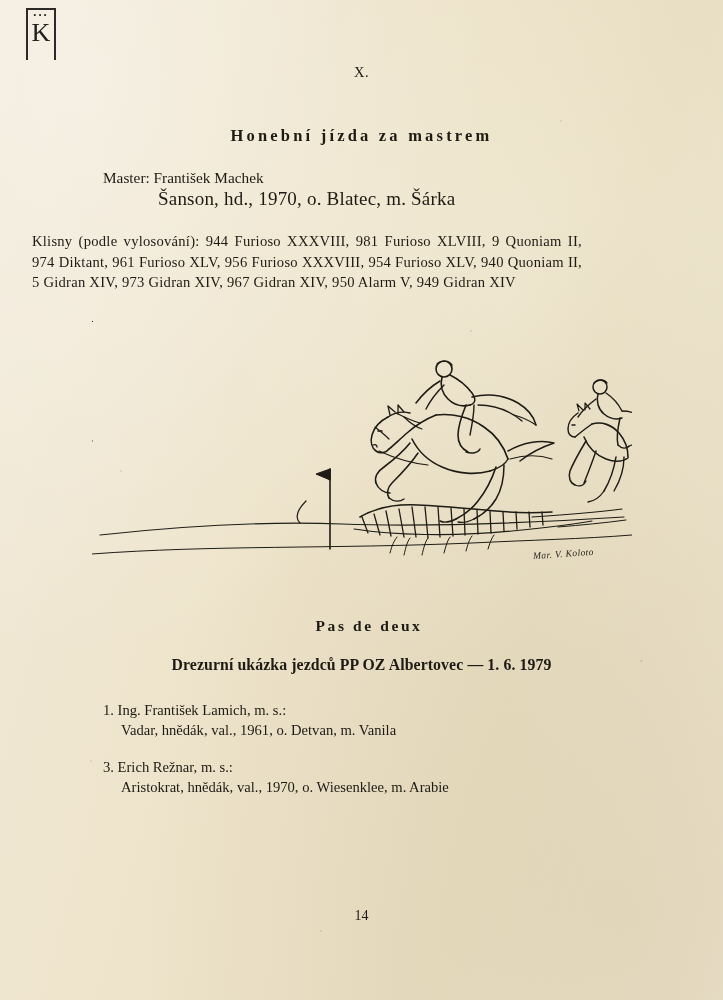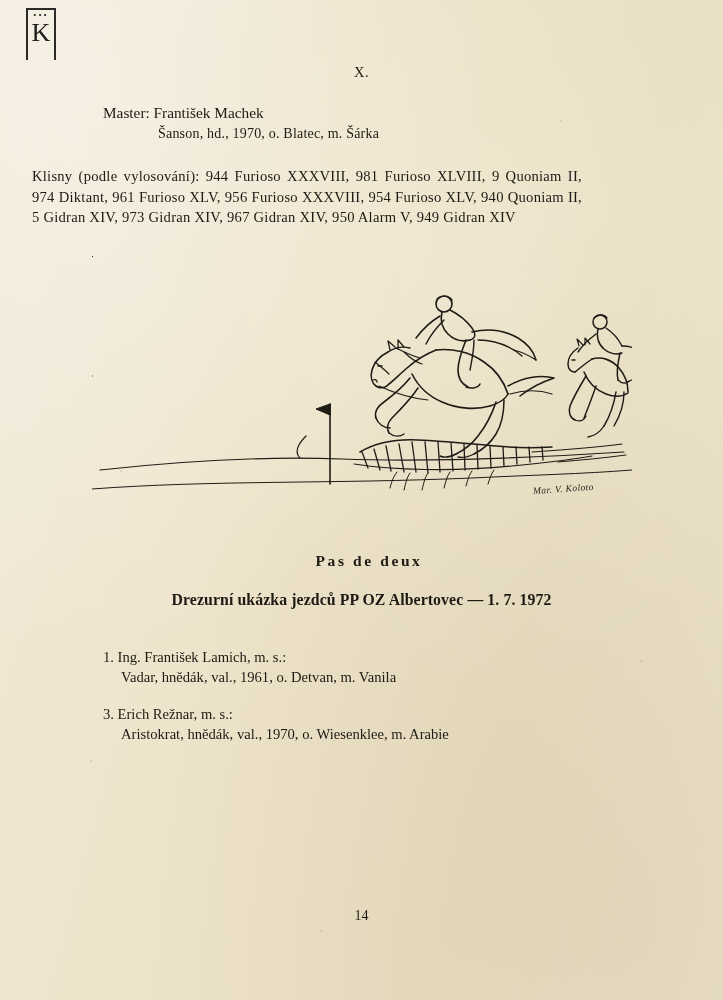--- a/index.html
+++ b/index.html
@@ -87,21 +87,21 @@
     font-size: 15.3px;
     line-height: 21px;
     text-align: justify;
   }
   .block.master { margin-top: 21px; }
   .block.riders { margin-top: 22px; }
   .block.mares  { margin-top: 22px; margin-left: 32px; }
 
   .indent-line {
     padding-left: 55px;
-    font-size: 14px;
+    font-size: 19px;
     letter-spacing: 0.2px;
   }
   .mares-body {
     letter-spacing: 0.25px;
     font-size: 14.6px;
     line-height: 20.5px;
   }
 
   
   .illustration {
@@ -133,21 +133,21 @@
   }
   .section-sub {
     text-align: center;
     font-size: 15.8px;
     font-weight: bold;
     margin-top: 21px;
     letter-spacing: 0.1px;
   }
 
   .entries {
-    margin: 38px 0 0 103px;
+    margin: 26px 0 0 103px;
     width: 560px;
   }
   .entry { margin-bottom: 17px; }
   .entry-line1 {
     font-size: 14.6px;
     line-height: 20px;
   }
   .entry-line2 {
     font-size: 14.6px;
     line-height: 20px;
@@ -180,20 +180,21 @@
 
   <div class="stamp">
     <div class="dots">•••</div>
     <div class="letter">K</div>
   </div>
 
   <div class="content">
 
     <div class="chapter-num">X.</div>
 
+    <div class="chapter-title">Honební jízda za mastrem</div>
 
     <div class="block master">
       <div>Master: František Machek</div>
       <div class="indent-line">Šanson, hd., 1970, o. Blatec, m. Šárka</div>
     </div>
 
 
     <div class="block mares mares-body">Klisny (podle vylosování): 944 Furioso XXXVIII, 981 Furioso XLVIII, 9 Quoniam II, 974 Diktant, 961 Furioso XLV, 956 Furioso XXXVIII, 954 Furioso XLV, 940 Quoniam II, 5 Gidran XIV, 973 Gidran XIV, 967 Gidran XIV, 950 Alarm V, 949 Gidran XIV</div>
 
     <div class="illustration">
@@ -862,21 +863,21 @@
           <path d="M530 90 C 540 90, 548 94, 552 100" stroke-width="1.3"></path>
 
           <path d="M440 196 C 470 194, 500 192, 530 188" stroke-width="1.1"></path>
           <path d="M466 206 C 490 204, 512 202, 534 199" stroke-width="1"></path>
         </g>
       </svg>
       <div class="signature">Mar. V. Koloto</div>
     </div>
 
     <div class="section-title">Pas de deux</div>
-    <div class="section-sub">Drezurní ukázka jezdců PP OZ Albertovec — 1. 7. 1972</div>
+    <div class="section-sub">Drezurní ukázka jezdců PP OZ Albertovec — 1. 6. 1979</div>
 
     <div class="entries">
       <div class="entry">
         <div class="entry-line1">1. Ing. František Lamich, m. s.:</div>
         <div class="entry-line2">Vadar, hnědák, val., 1961, o. Detvan, m. Vanila</div>
       </div>
       <div class="entry">
         <div class="entry-line1">3. Erich Režnar, m. s.:</div>
         <div class="entry-line2">Aristokrat, hnědák, val., 1970, o. Wiesenklee, m. Arabie</div>
       </div>

